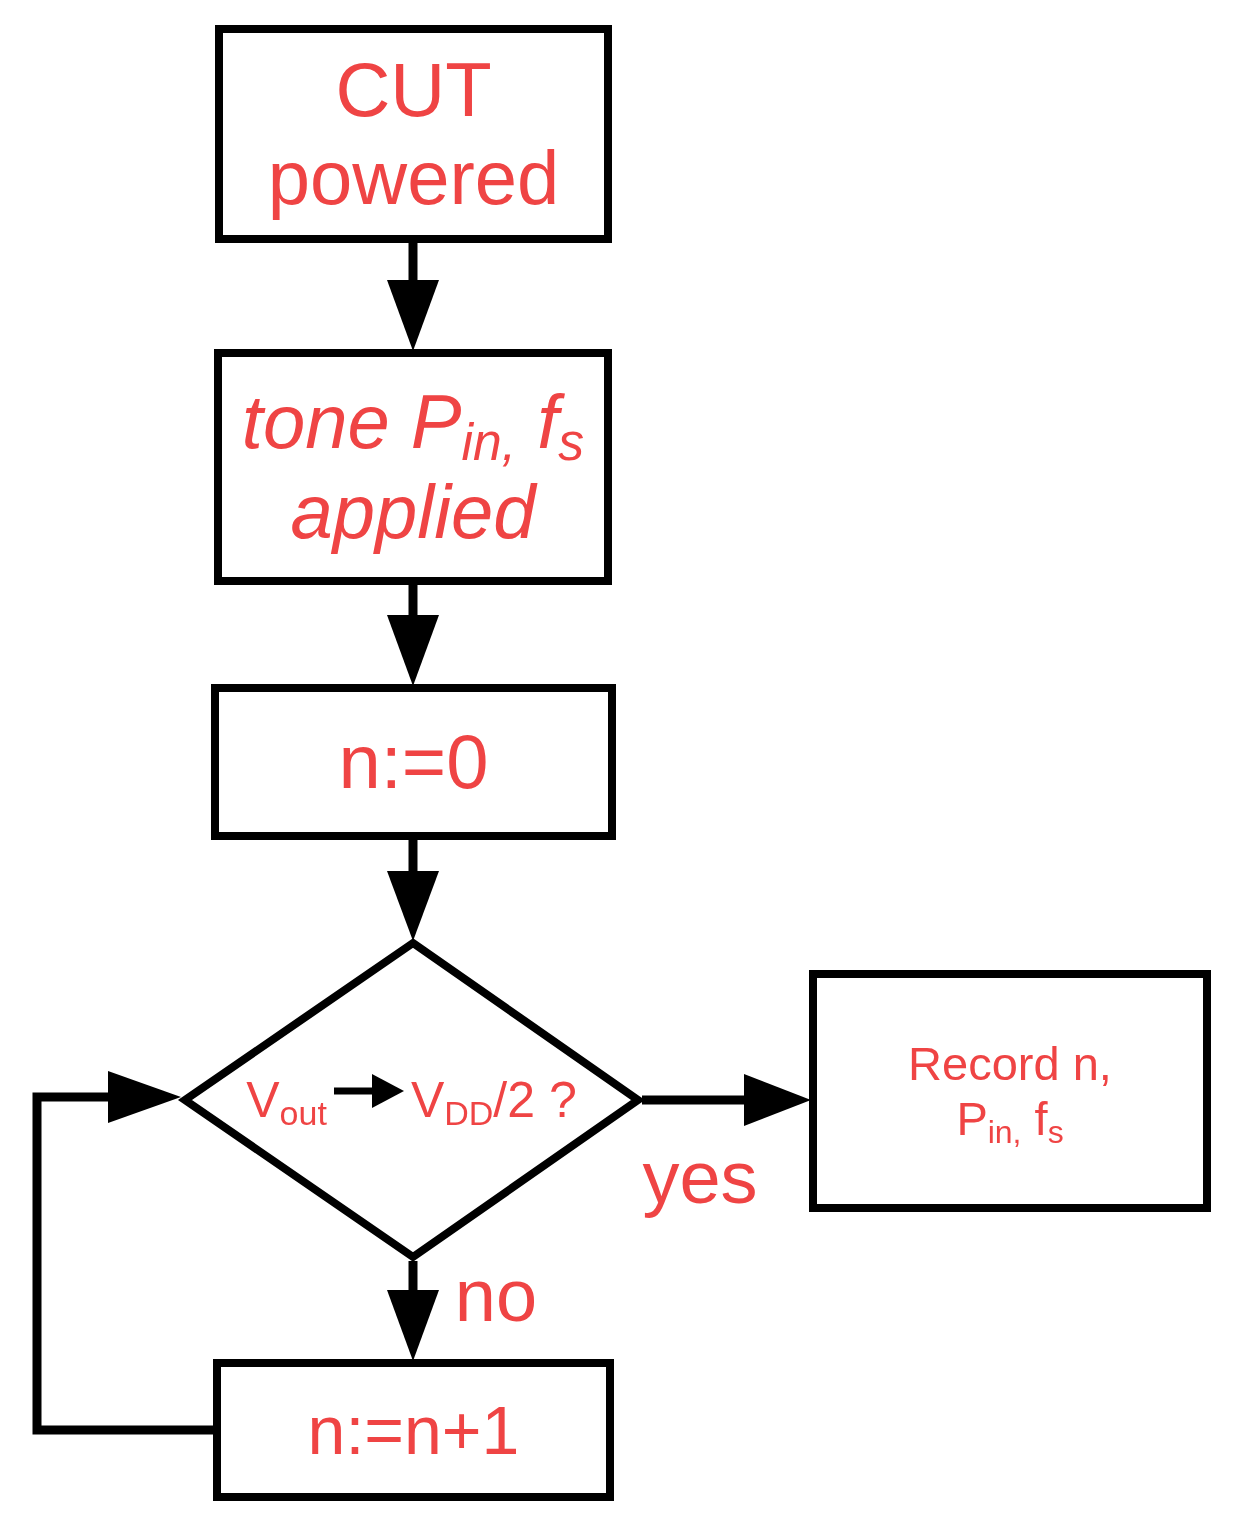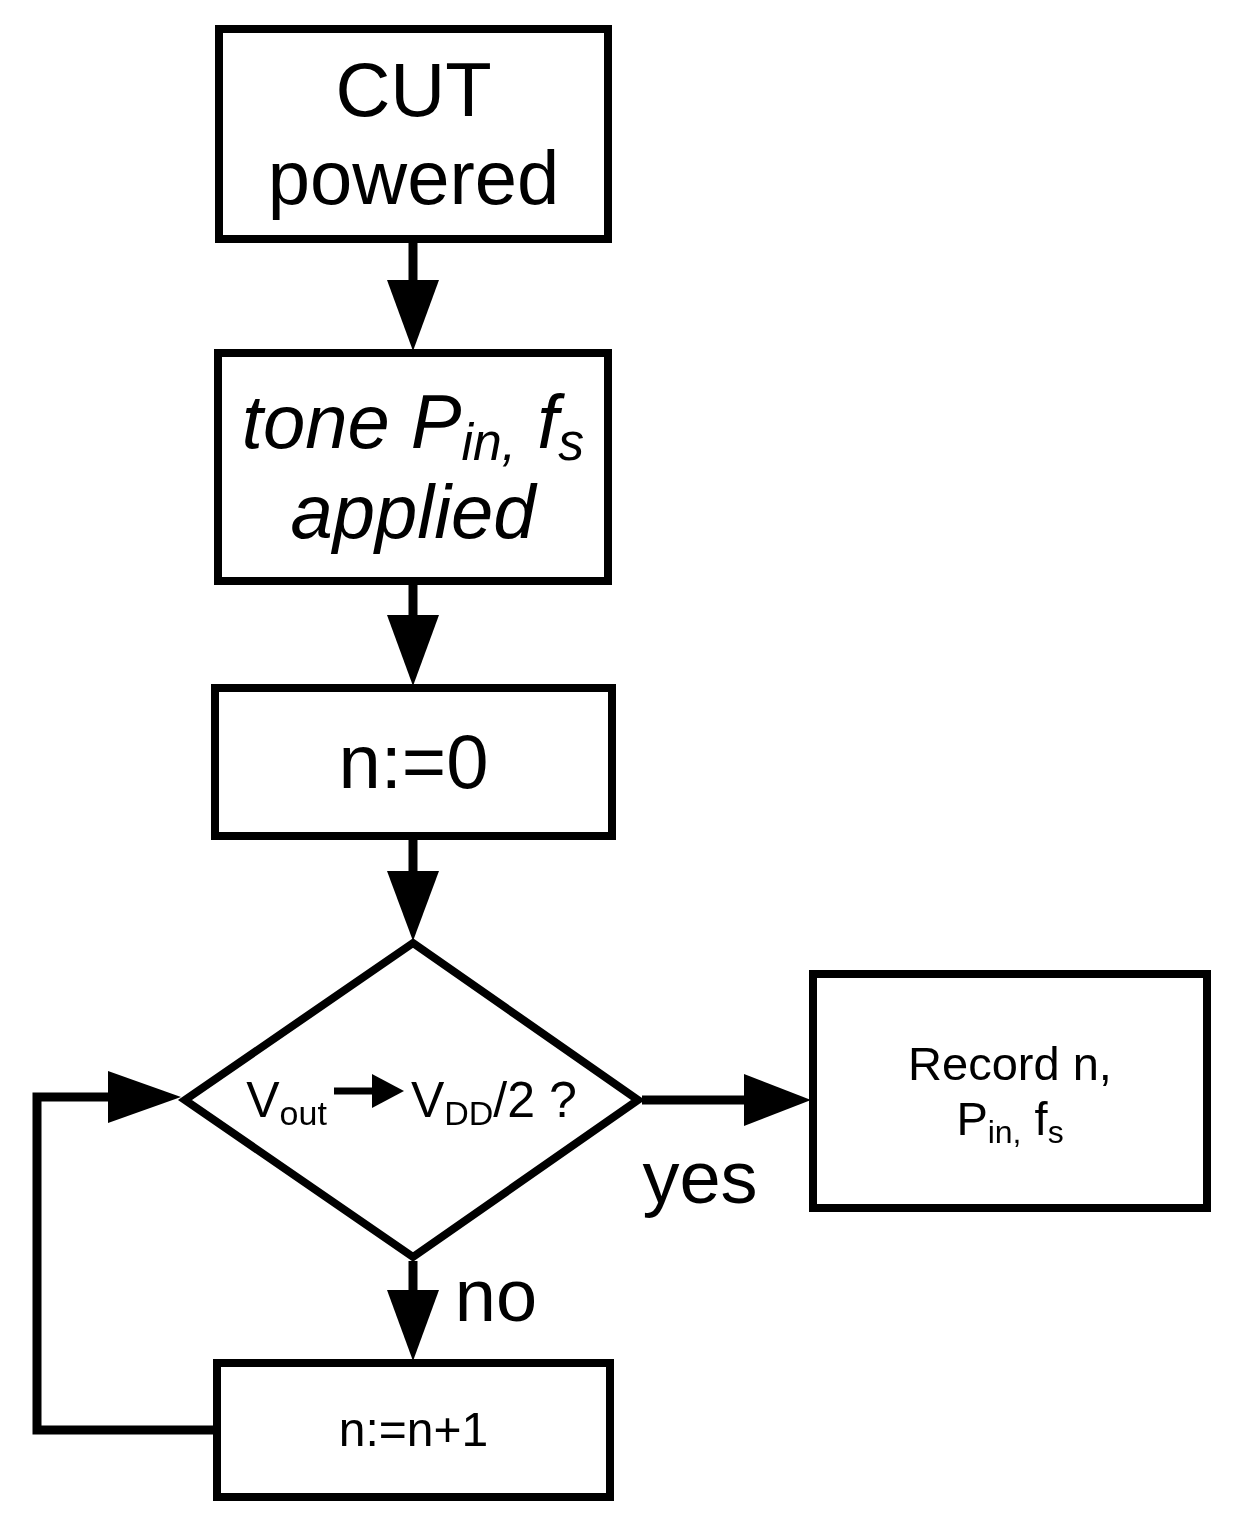--- a/index.html
+++ b/index.html
@@ -2,40 +2,40 @@
 <html><head>
 <meta charset="utf-8">
 <style>
   html, body { margin: 0; padding: 0; background: #ffffff; }
   .stage {
     position: relative;
     width: 1248px;
     height: 1531px;
     background: #ffffff;
     font-family: "Liberation Sans", sans-serif;
-    color: #000000;
+    color: #ef4444;
     overflow: hidden;
   }
   svg.shapes { position: absolute; left: 0; top: 0; display: block; }
 
   .ntext {
     position: absolute;
     display: flex;
     flex-direction: column;
     align-items: center;
     justify-content: center;
     text-align: center;
     white-space: pre;
   }
   .t-cut  { left: 219px; top: 29px;   width: 389px; height: 210px; font-size: 76px; line-height: 1.16; }
   .t-tone { left: 218px; top: 353px;  width: 390px; height: 228px; font-size: 76px; line-height: 1.18; font-style: italic; }
   .t-n0   { left: 215px; top: 688px;  width: 397px; height: 148px; font-size: 76px; line-height: 1.1; }
   .t-dec  { left: 185px; top: 943px;  width: 453px; height: 314px; font-size: 50px; line-height: 1.1; }
   .t-rec  { left: 813px; top: 974px;  width: 394px; height: 234px; font-size: 47px; line-height: 1.18; }
-  .t-inc  { left: 217px; top: 1363px; width: 393px; height: 134px; font-size: 48px; line-height: 1.1; }
+  .t-inc  { left: 217px; top: 1363px; width: 393px; height: 134px; font-size: 68px; line-height: 1.1; }
 
   .edge-label {
     position: absolute;
     font-size: 74px;
     line-height: 1;
     transform: translate(-50%, -50%);
     white-space: pre;
   }
   .lbl-yes { left: 700px; top: 1178px; }
   .lbl-no  { left: 496px; top: 1296px; }

